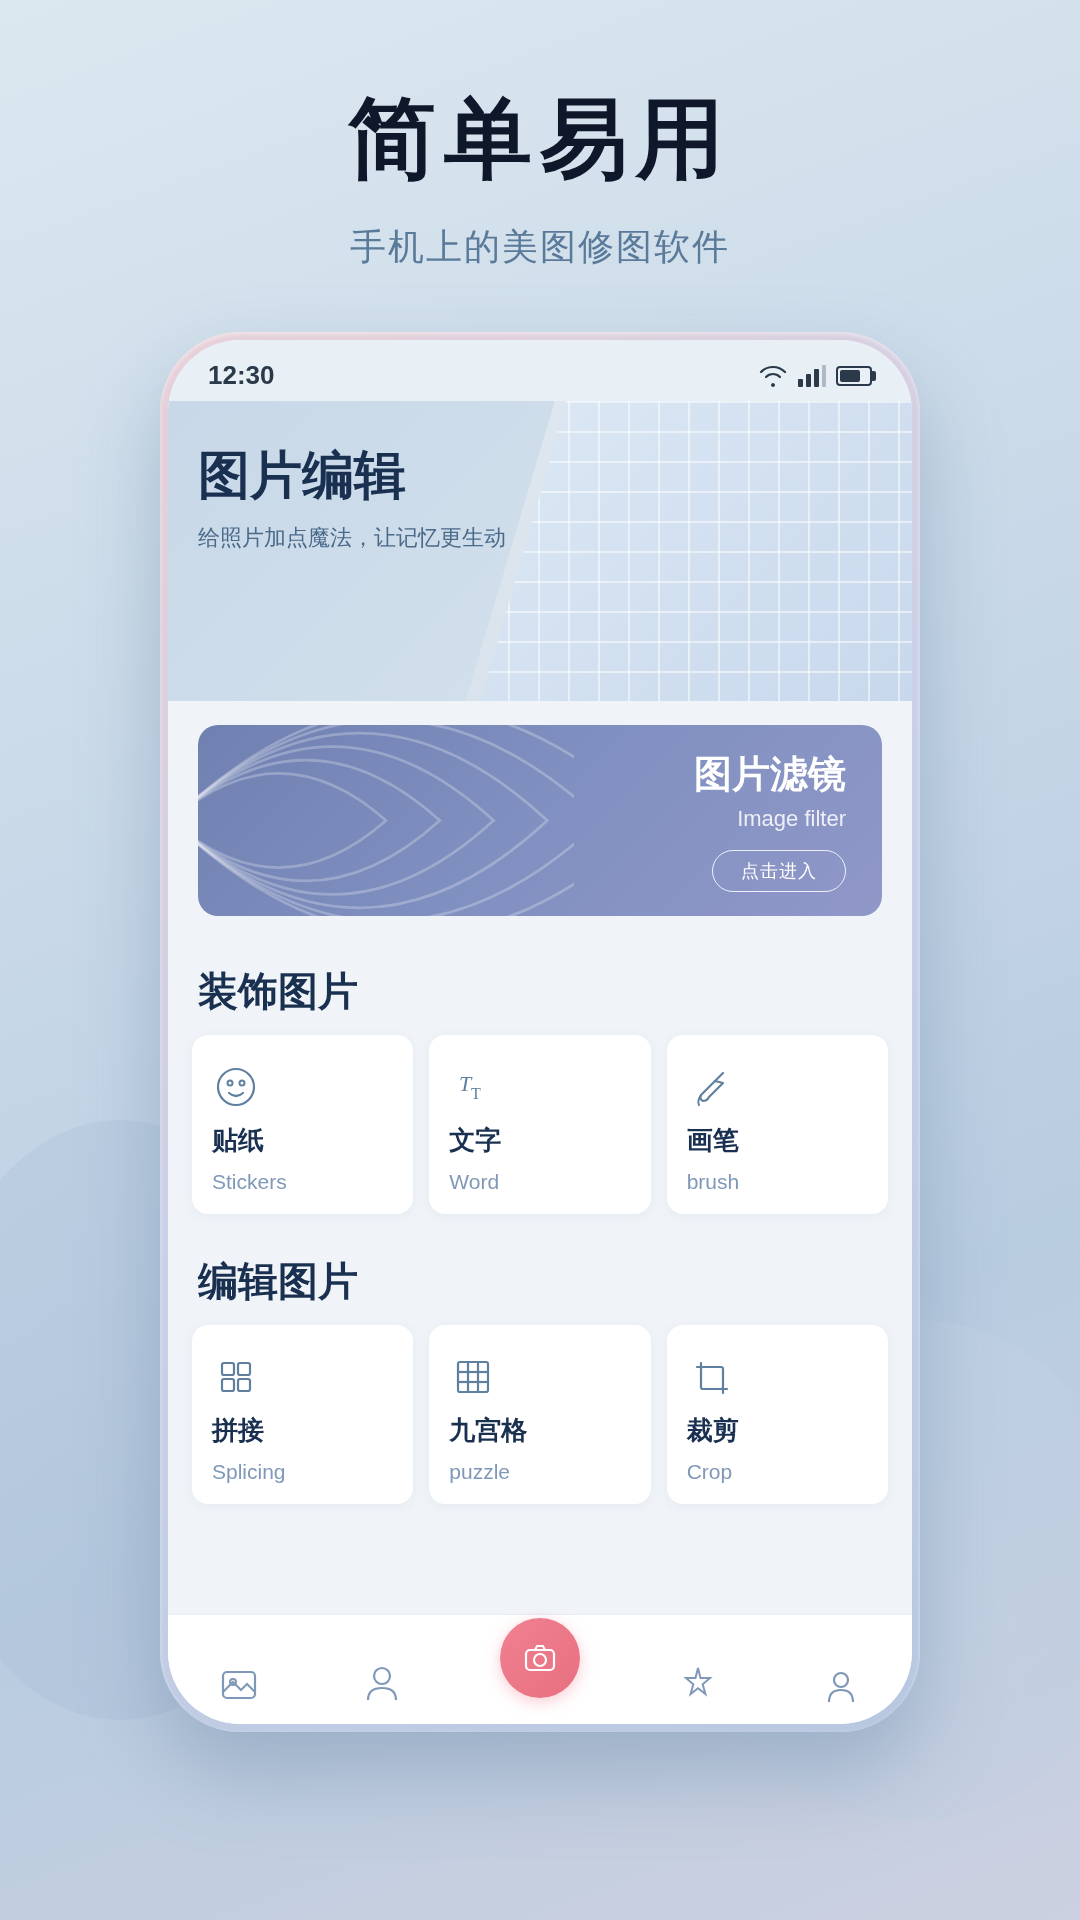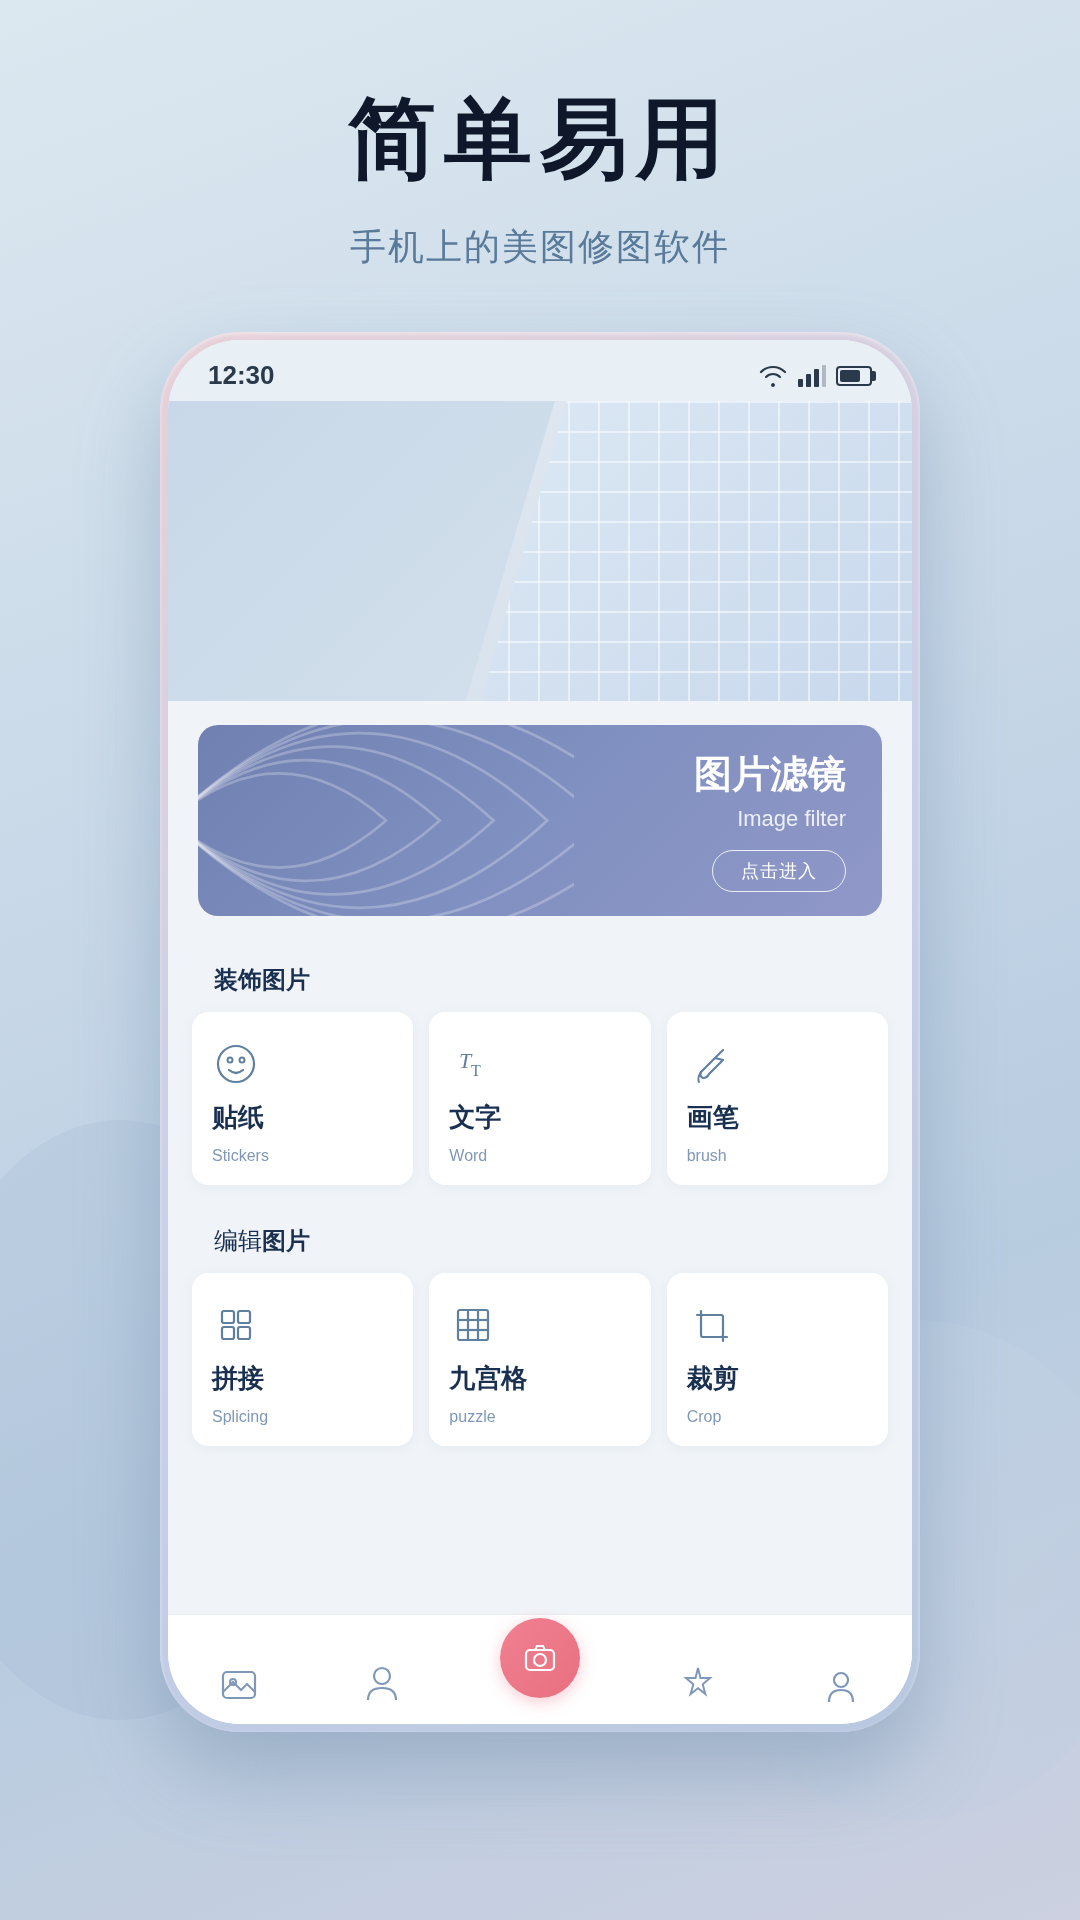--- a/index.html
+++ b/index.html
@@ -239,22 +239,22 @@
       padding: 8px 28px;
       border: 1.5px solid rgba(255,255,255,0.85);
       border-radius: 30px;
       color: white;
       font-size: 18px;
       letter-spacing: 1px;
     }
 
     
     .section-title {
-      padding: 24px 46px 16px;
-      font-size: 24px;
+      padding: 24px 30px 16px;
+      font-size: 40px;
       font-weight: 700;
       color: #1a3050;
     }
 
     
     .feature-grid {
       display: grid;
       grid-template-columns: repeat(3, 1fr);
       gap: 16px;
       padding: 0 24px 16px;
@@ -277,21 +277,21 @@
       color: #6080a0;
     }
 
     .feature-name-zh {
       font-size: 26px;
       font-weight: 600;
       color: #1a3050;
     }
 
     .feature-name-en {
-      font-size: 16px;
+      font-size: 21px;
       color: #8098b8;
     }
 
     
     .bottom-nav {
       position: absolute;
       bottom: 0;
       left: 0;
       right: 0;
       height: 110px;
@@ -374,20 +374,24 @@
             <div class="battery-fill"></div>
           </div>
         </div>
       </div>
 
       <div class="phone-scroll">
 
         <div class="hero-section">
           <div class="hero-building"></div>
           <div class="hero-building-detail"></div>
+          <div class="hero-text-container">
+            <div class="hero-title">图片编辑</div>
+            <div class="hero-desc">给照片加点魔法，让记忆更生动</div>
+          </div>
         </div>
 
         <div class="filter-banner">
 
           <svg class="filter-banner-waves" viewBox="0 0 280 160" preserveAspectRatio="xMidYMid slice">
             <g fill="none" stroke="rgba(255,255,255,0.25)" stroke-width="2">
               <path d="M-20 80 Q60 10 140 80 Q60 150 -20 80"></path>
               <path d="M-20 80 Q80 -10 180 80 Q80 170 -20 80"></path>
               <path d="M-20 80 Q100 -30 220 80 Q100 190 -20 80"></path>
               <path d="M-20 80 Q120 -50 260 80 Q120 210 -20 80"></path>
@@ -433,21 +437,21 @@
               <path d="M36 10 L28 18" stroke="#6080a0" stroke-width="2.2" stroke-linecap="round"></path>
               <path d="M28 18 L14 32 Q12 36 16 38 Q20 38 22 34 L36 20 Z" stroke="#6080a0" stroke-width="2.2" fill="none" stroke-linejoin="round"></path>
               <path d="M14 32 Q10 38 12 42" stroke="#6080a0" stroke-width="2" stroke-linecap="round"></path>
             </svg>
             <div class="feature-name-zh">画笔</div>
             <div class="feature-name-en">brush</div>
           </div>
         </div>
 
         <div class="section-title">
-          <span style="font-weight:400;color:#1a3050;">编辑</span><span style="color:#1a3050;">图片</span>
+          <span style="font-weight:700;color:#1a3050;">编辑</span><span style="color:#1a3050;">图片</span>
         </div>
 
         <div class="feature-grid">
 
           <div class="feature-card">
             <svg class="feature-icon" viewBox="0 0 48 48" fill="none">
               <rect x="10" y="10" width="12" height="12" rx="2" stroke="#6080a0" stroke-width="2.2"></rect>
               <rect x="26" y="10" width="12" height="12" rx="2" stroke="#6080a0" stroke-width="2.2"></rect>
               <rect x="10" y="26" width="12" height="12" rx="2" stroke="#6080a0" stroke-width="2.2"></rect>
               <rect x="26" y="26" width="12" height="12" rx="2" stroke="#6080a0" stroke-width="2.2"></rect>

